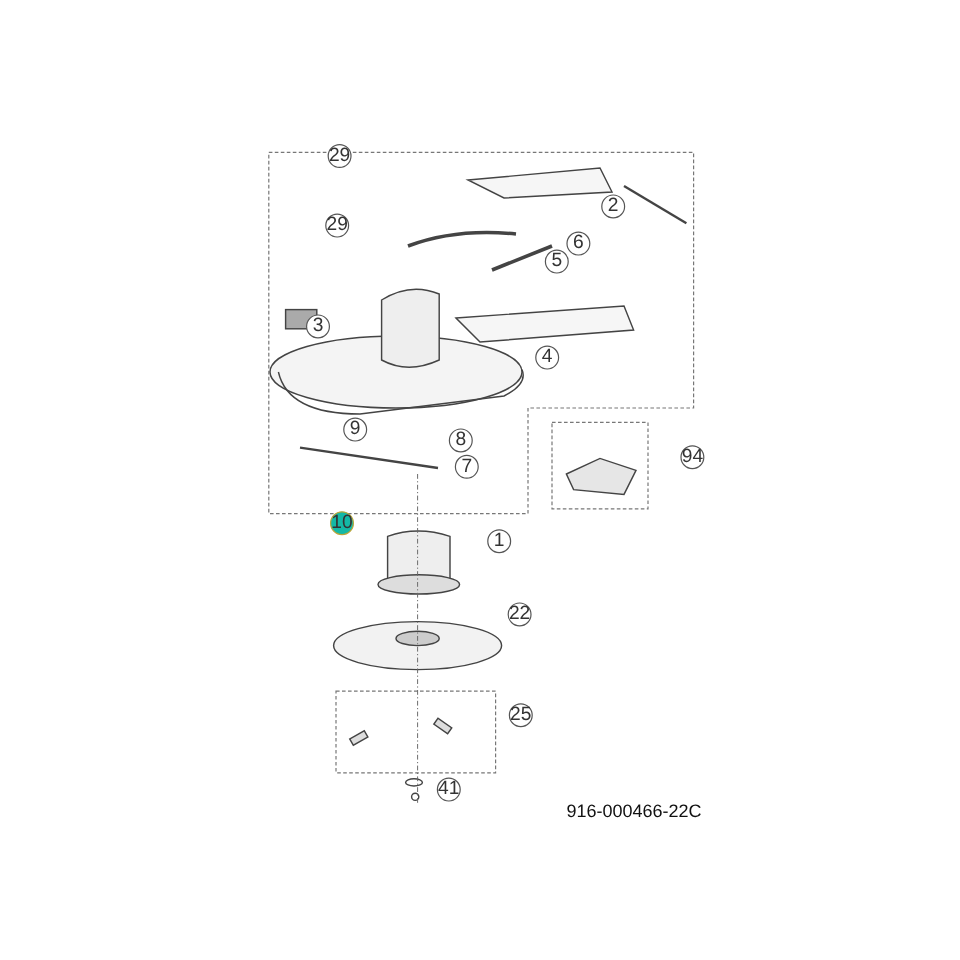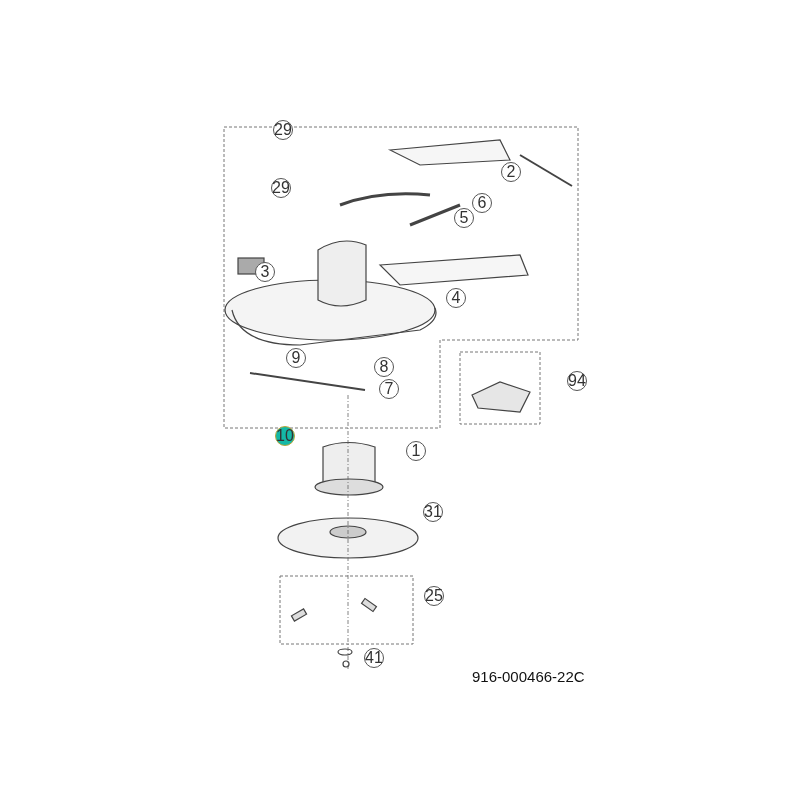--- a/index.html
+++ b/index.html
@@ -66,17 +66,17 @@
     <div class="callout" style="left: 472px; top: 193px;">6</div>
     <div class="callout" style="left: 454px; top: 208px;">5</div>
     <div class="callout" style="left: 255px; top: 262px;">3</div>
     <div class="callout" style="left: 446px; top: 288px;">4</div>
     <div class="callout" style="left: 286px; top: 348px;">9</div>
     <div class="callout" style="left: 374px; top: 357px;">8</div>
     <div class="callout" style="left: 379px; top: 379px;">7</div>
     <div class="callout" style="left: 567px; top: 371px;">94</div>
     <div class="callout hl" style="left: 275px; top: 426px;">10</div>
     <div class="callout" style="left: 406px; top: 441px;">1</div>
-    <div class="callout" style="left: 423px; top: 502px;">31</div>
+    <div class="callout" style="left: 423px; top: 502px;">22</div>
     <div class="callout" style="left: 424px; top: 586px;">25</div>
     <div class="callout" style="left: 364px; top: 648px;">41</div>
   </div>
 <div class="docno">916-000466-22C</div>
 
 </body></html>

